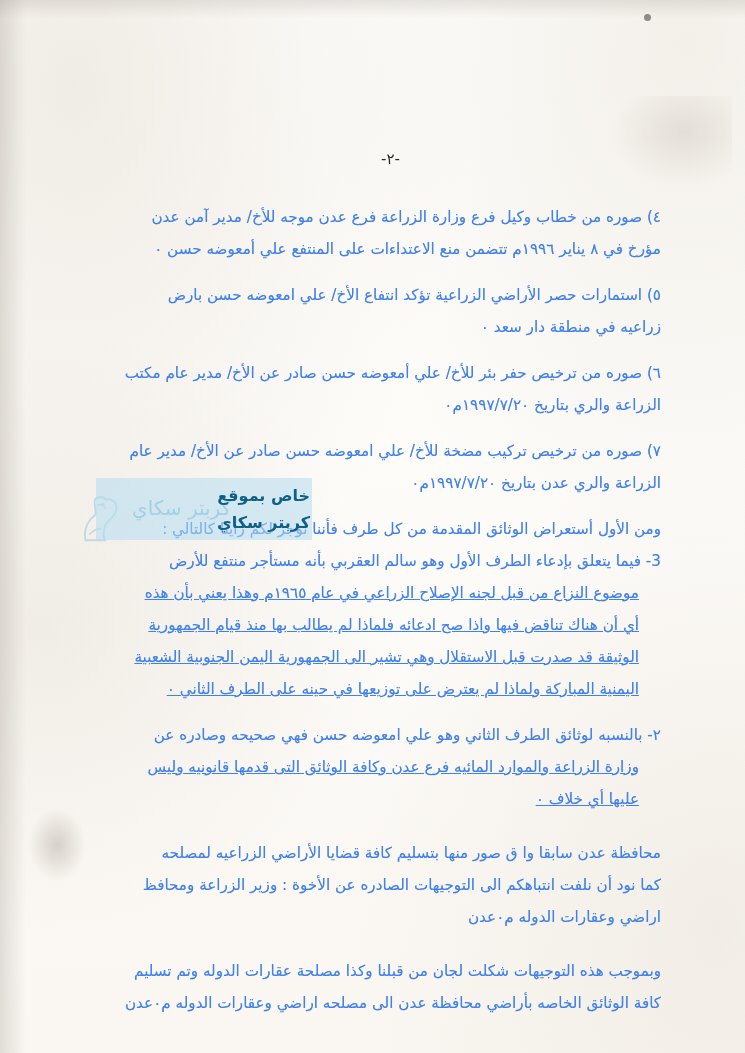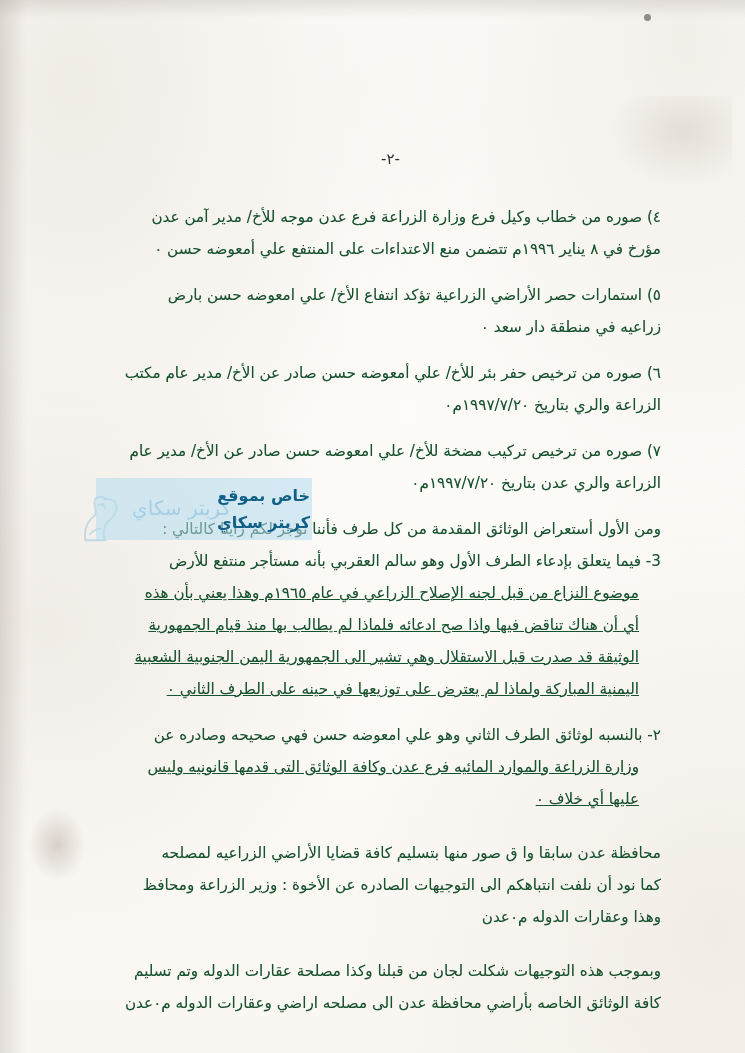--- a/index.html
+++ b/index.html
@@ -71,21 +71,21 @@
     text-align: center;
     font-size: 15px;
     color: #2b2b2b;
     letter-spacing: 1px;
     margin-bottom: 34px;
   }
 
   .para {
     font-size: 15.2px;
     line-height: 30px;
-    color: #14532d;
+    color: #3b82f6;
     text-align: justify;
     margin: 0 0 6px 0;
     font-family: "DejaVu Sans", "Liberation Sans", sans-serif;
   }
   .para.indent-1 { padding-right: 22px; text-decoration: underline; }
   .para.tight { margin-bottom: 2px; }
   .para.gap { margin-bottom: 16px; }
   .para.gap-lg { margin-bottom: 24px; }
 
   
@@ -182,21 +182,21 @@
     <p class="para tight indent-1">أي أن هناك تناقض فيها  واذا صح ادعائه فلماذا لم يطالب بها منذ قيام الجمهورية</p>
     <p class="para tight indent-1">الوثيقة قد صدرت قبل الاستقلال وهي  تشير الى الجمهورية اليمن الجنوبية الشعبية</p>
     <p class="para gap indent-1">اليمنية المباركة ولماذا لم يعترض على توزيعها في حينه على الطرف الثاني ٠</p>
 
     <p class="para tight">٢- بالنسبه لوثائق الطرف الثاني وهو علي امعوضه حسن فهي صحيحه وصادره عن</p>
     <p class="para tight indent-1">وزارة الزراعة والموارد المائيه فرع عدن وكافة الوثائق التى قدمها قانونيه وليس</p>
     <p class="para gap-lg indent-1">عليها أي خلاف ٠</p>
 
     <p class="para tight">محافظة عدن سابقا وا       ق صور منها بتسليم كافة قضايا الأراضي الزراعيه لمصلحه</p>
     <p class="para tight">كما نود أن نلفت انتباهكم الى التوجيهات الصادره عن الأخوة : وزير الزراعة ومحافظ</p>
-    <p class="para gap-lg">وهذا وعقارات الدوله م٠عدن</p>
+    <p class="para gap-lg">اراضي وعقارات الدوله م٠عدن</p>
 
     <p class="para tight">وبموجب هذه التوجيهات شكلت لجان من قبلنا وكذا مصلحة عقارات الدوله وتم تسليم</p>
     <p class="para">كافة الوثائق الخاصه بأراضي محافظة عدن الى مصلحه اراضي وعقارات الدوله م٠عدن</p>
   </div>
 
   <div class="watermark">
     <svg class="wm-logo" viewBox="0 0 64 64">
       <path d="M18 56 C16 44 20 36 28 30 C30 24 26 20 28 14 C31 10 36 10 39 14 C44 12 50 16 50 22 C50 30 44 34 40 38 C36 44 36 50 38 56 Z" fill="none" stroke="#8fc4e0" stroke-width="2"></path>
       <path d="M30 20 C34 18 38 20 39 24" fill="none" stroke="#8fc4e0" stroke-width="1.6"></path>
       <path d="M22 50 C26 46 30 44 34 44" fill="none" stroke="#8fc4e0" stroke-width="1.6"></path>

